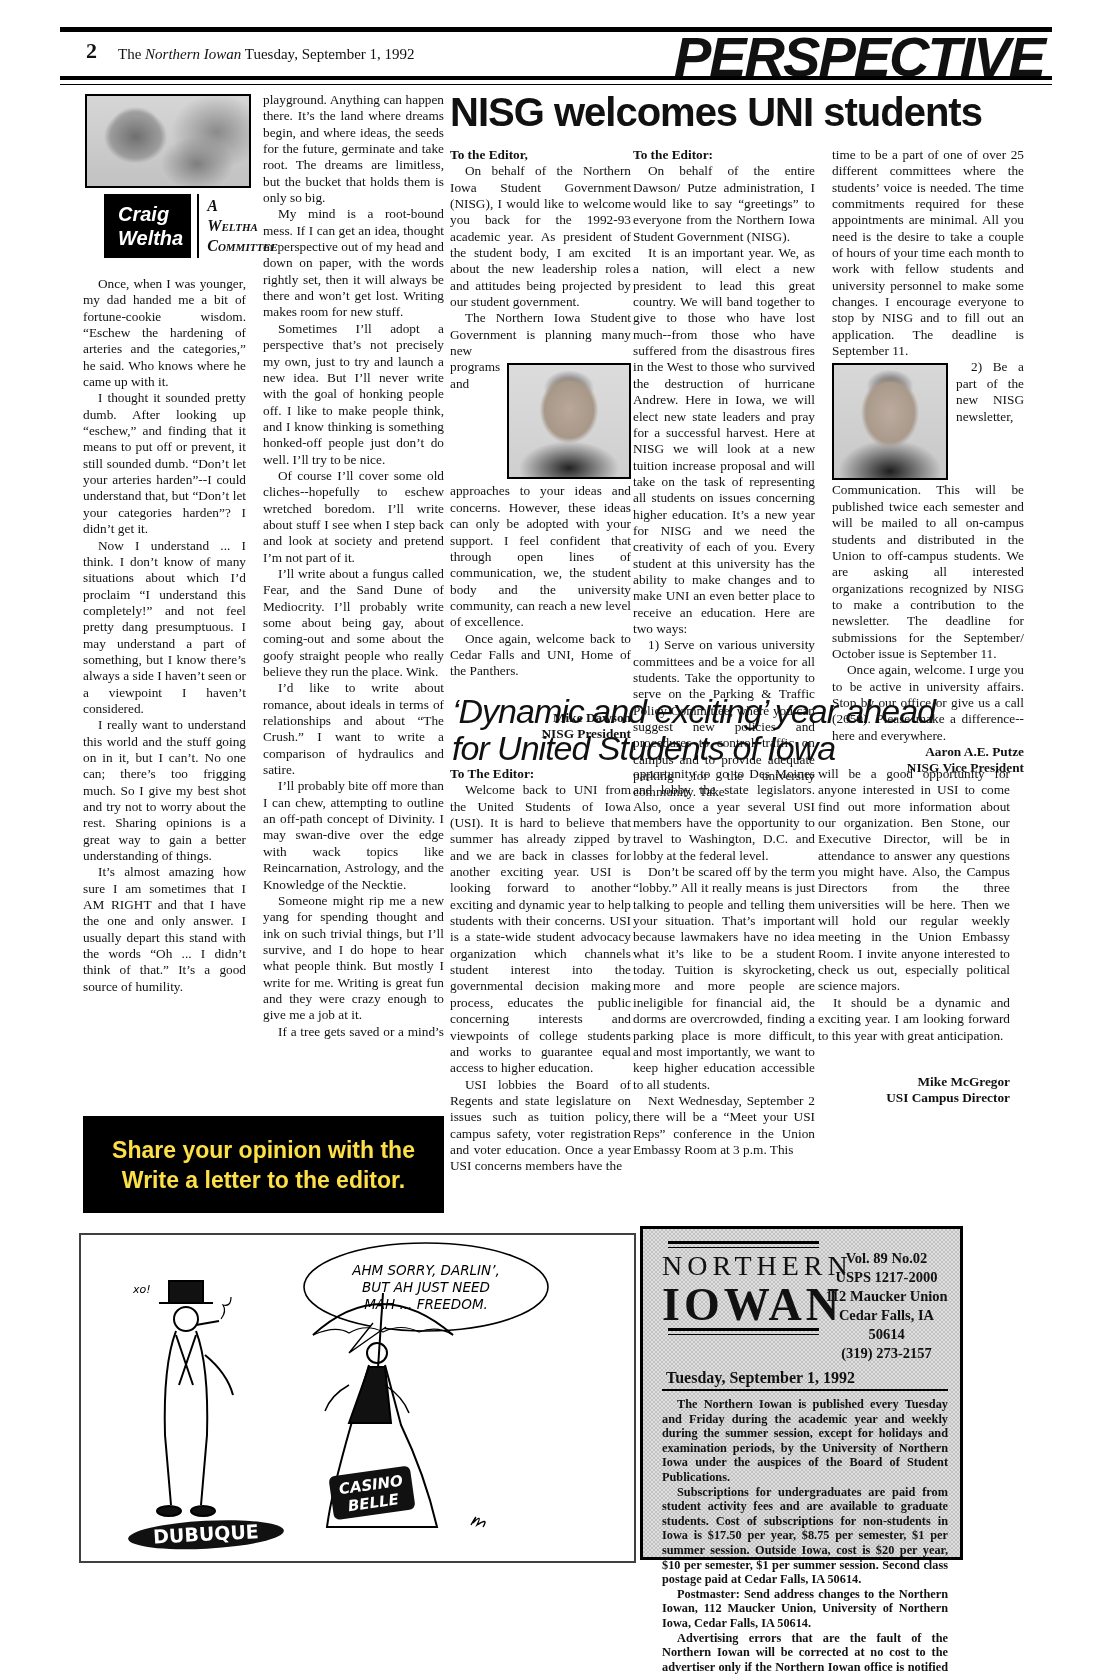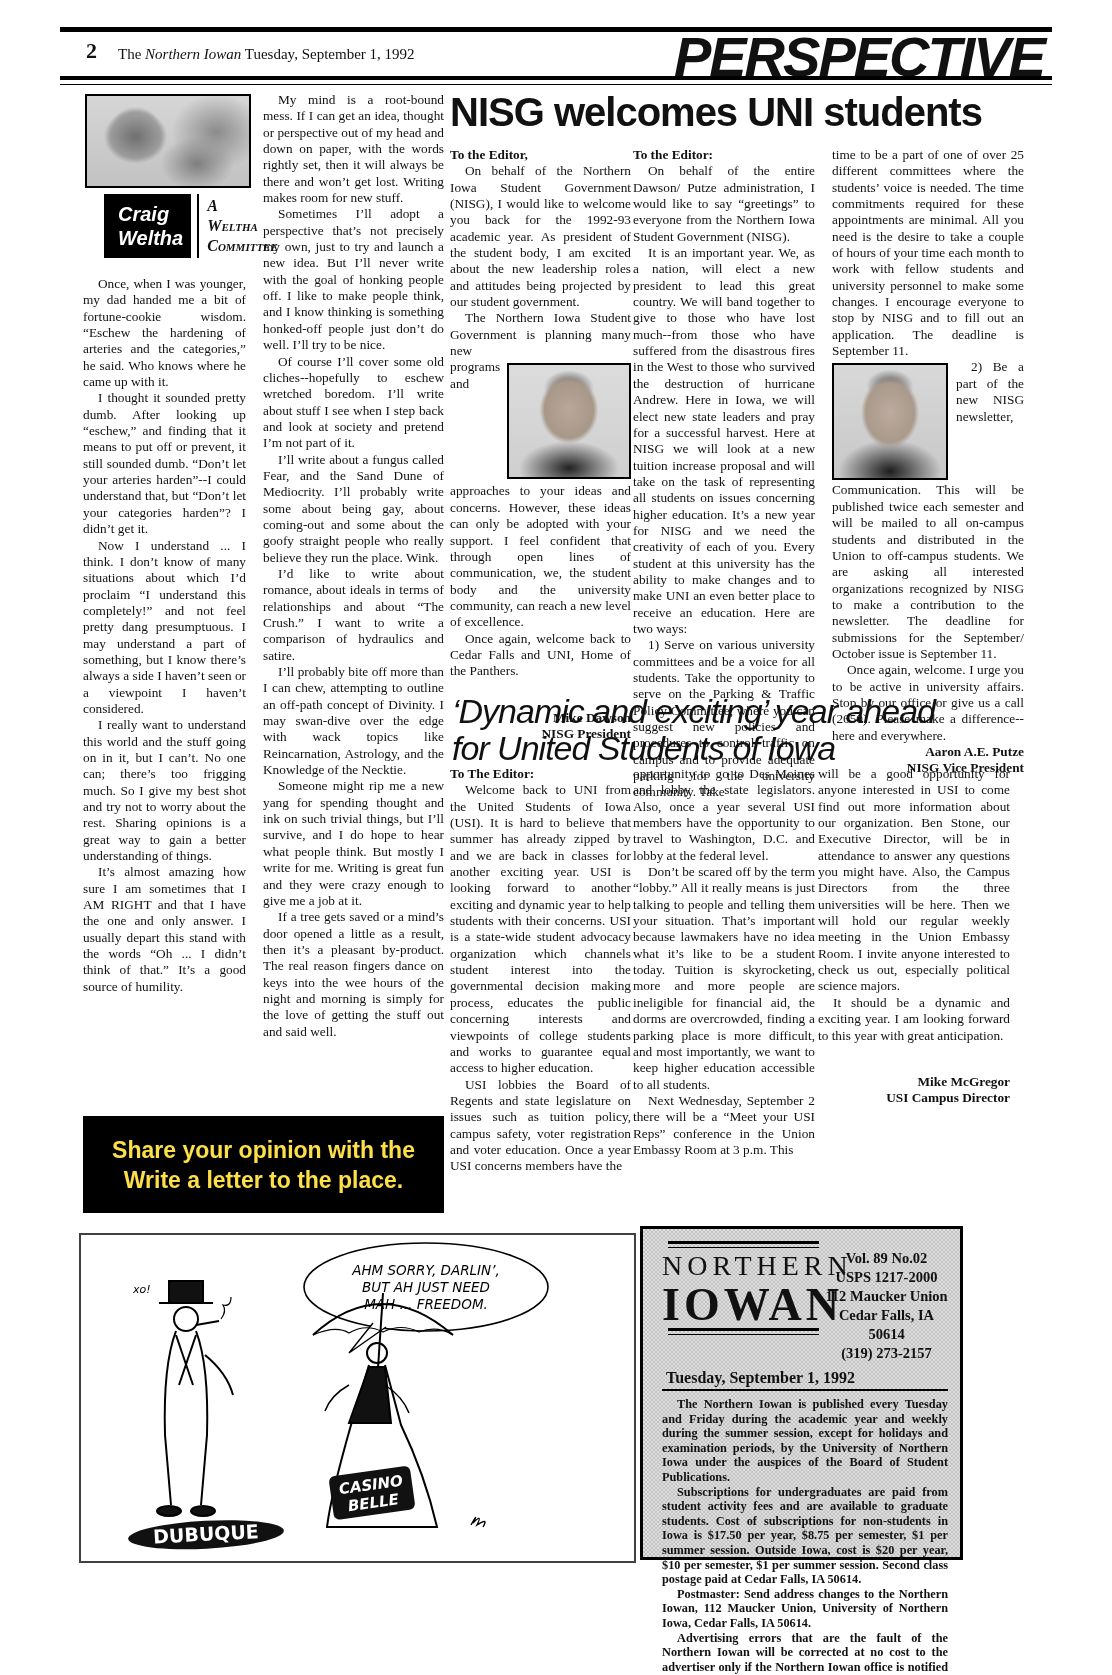--- a/index.html
+++ b/index.html
@@ -119,33 +119,34 @@
 
   <div class="newscol col-w1">
     <p>Once, when I was younger, my dad handed me a bit of fortune-cookie wisdom. “Eschew the hardening of arteries and the categories,” he said. Who knows where he came up with it.</p>
     <p>I thought it sounded pretty dumb. After looking up “eschew,” and finding that it means to put off or prevent, it still sounded dumb. “Don’t let your arteries harden”--I could understand that, but “Don’t let your categories harden”? I didn’t get it.</p>
     <p>Now I understand ... I think. I don’t know of many situations about which I’d proclaim “I understand this completely!” and not feel pretty dang presumptuous. I may understand a part of something, but I know there’s always a side I haven’t seen or a viewpoint I haven’t considered.</p>
     <p>I really want to understand this world and the stuff going on in it, but I can’t. No one can; there’s too frigging much. So I give my best shot and try not to worry about the rest. Sharing opinions is a great way to gain a better understanding of things.</p>
     <p>It’s almost amazing how sure I am sometimes that I AM RIGHT and that I have the one and only answer. I usually depart this stand with the words “Oh ... I didn’t think of that.” It’s a good source of humility.</p>
 
   </div>
   <div class="newscol col-w2">
+    <p class="cont">playground. Anything can happen there. It’s the land where dreams begin, and where ideas, the seeds for the future, germinate and take root. The dreams are limitless, but the bucket that holds them is only so big.</p>
     <p>My mind is a root-bound mess. If I can get an idea, thought or perspective out of my head and down on paper, with the words rightly set, then it will always be there and won’t get lost. Writing makes room for new stuff.</p>
     <p>Sometimes I’ll adopt a perspective that’s not precisely my own, just to try and launch a new idea. But I’ll never write with the goal of honking people off. I like to make people think, and I know thinking is something honked-off people just don’t do well. I’ll try to be nice.</p>
     <p>Of course I’ll cover some old cliches--hopefully to eschew wretched boredom. I’ll write about stuff I see when I step back and look at society and pretend I’m not part of it.</p>
     <p>I’ll write about a fungus called Fear, and the Sand Dune of Mediocrity. I’ll probably write some about being gay, about coming-out and some about the goofy straight people who really believe they run the place. Wink.</p>
     <p>I’d like to write about romance, about ideals in terms of relationships and about “The Crush.” I want to write a comparison of hydraulics and satire.</p>
     <p>I’ll probably bite off more than I can chew, attempting to outline an off-path concept of Divinity. I may swan-dive over the edge with wack topics like Reincarnation, Astrology, and the Knowledge of the Necktie.</p>
     <p>Someone might rip me a new yang for spending thought and ink on such trivial things, but I’ll survive, and I do hope to hear what people think. But mostly I write for me. Writing is great fun and they were crazy enough to give me a job at it.</p>
     <p>If a tree gets saved or a mind’s door opened a little as a result, then it’s a pleasant by-product. The real reason fingers dance on keys into the wee hours of the night and morning is simply for the love of getting the stuff out and said well.</p>
   </div>
 
   <div class="opinion">
     <div>Share your opinion with the</div>
-    <div>Write a letter to the place.</div>
+    <div>Write a letter to the editor.</div>
   </div>
 
   <div class="nisg-headline">NISG welcomes UNI students</div>
 
   <div class="newscol abs col-nA">
     <p class="salut">To the Editor,</p>
     <p>On behalf of the Northern Iowa Student Government (NISG), I would like to welcome you back for the 1992-93 academic year. As president of the student body, I am excited about the new leadership roles and attitudes being projected by our student government.</p>
     <p>The Northern Iowa Student Government is planning many new</p>
     <div>
       <div class="photo photo-dawson"></div>

